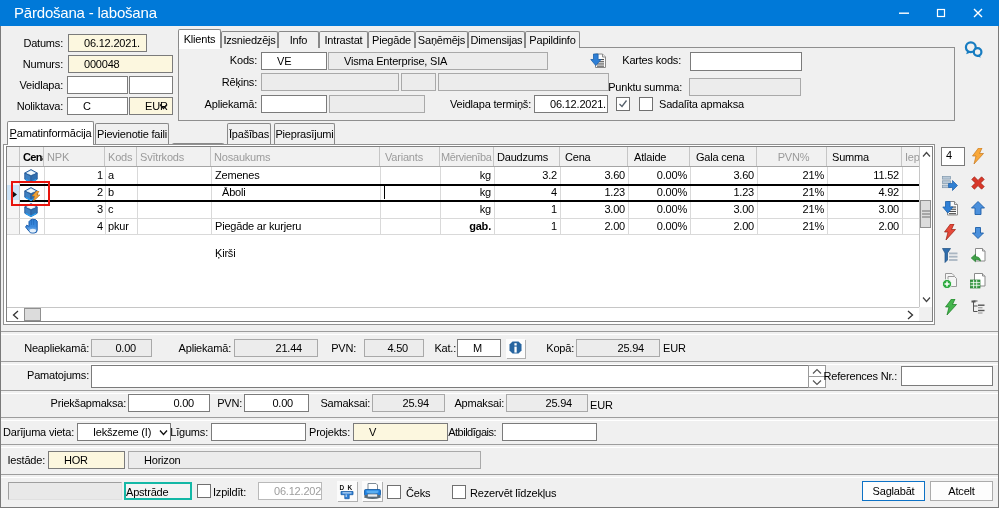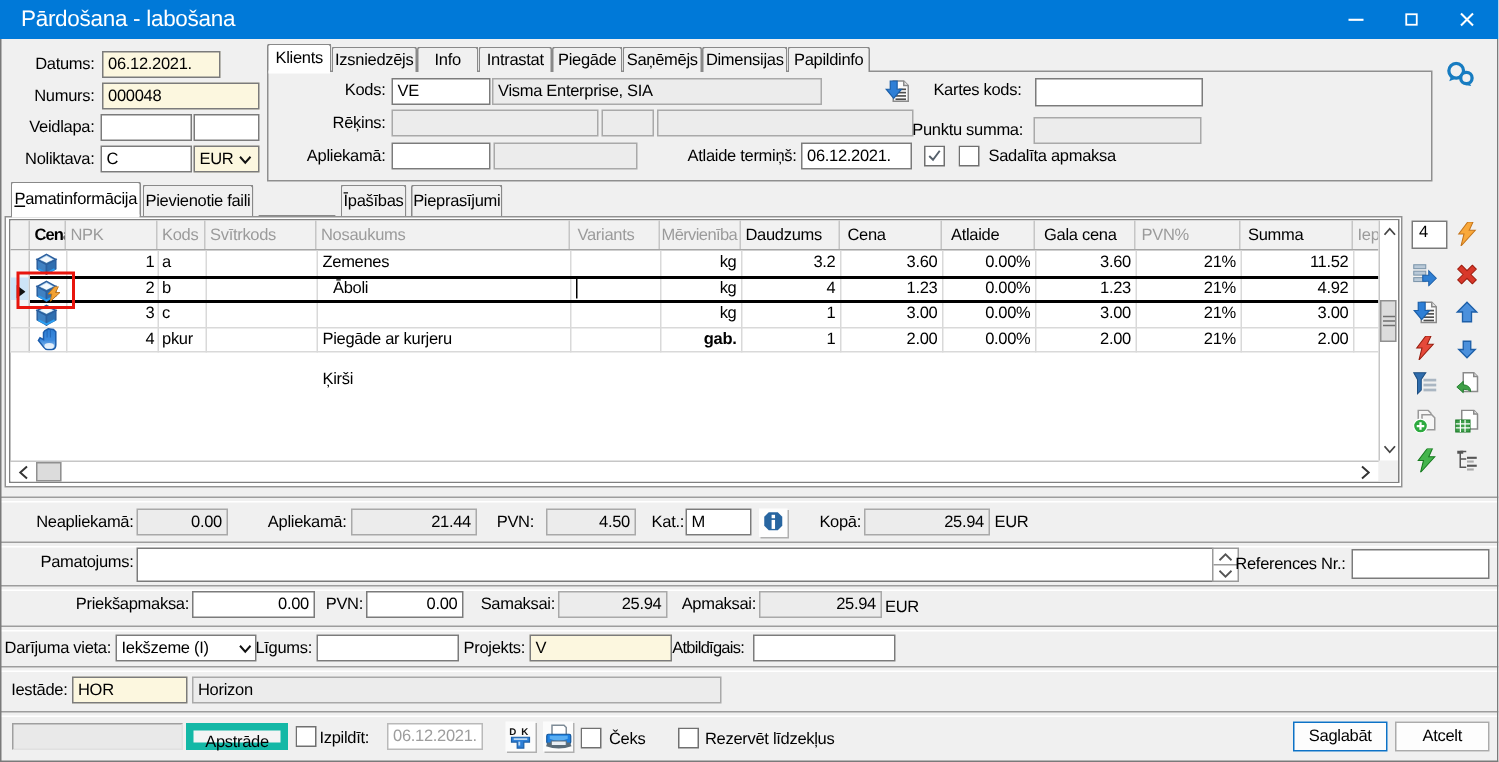--- a/index.html
+++ b/index.html
@@ -1,19 +1,19 @@
 <!DOCTYPE html>
 <html><head>
 <meta charset="utf-8">
 <style>
 html,body{margin:0;padding:0;}
 body{width:999px;height:508px;overflow:hidden;font-family:"Liberation Sans",sans-serif;font-size:11px;letter-spacing:-0.2px;color:#000;background:#f0f0f0;position:relative;}
 .abs{position:absolute;}
 .lbl{position:absolute;white-space:nowrap;}
-.fld{position:absolute;border:1px solid #7b7b7b;background:#fff;box-sizing:border-box;line-height:15px;padding:1px 3px;white-space:nowrap;overflow:hidden;}
+.fld{position:absolute;border:1px solid #7b7b7b;background:#fff;box-sizing:border-box;line-height:15px;padding:1px 15px;white-space:nowrap;overflow:hidden;}
 .cream{background:#fcf7df;}
 .ro{background:#ececec;border:1px solid #a9a9a9;}
 .num{text-align:right;}
 .groove{position:absolute;left:0;width:999px;height:2px;border-top:1px solid #9d9d9d;border-bottom:1px solid #ffffff;box-sizing:content-box;}
 .tab{position:absolute;box-sizing:border-box;border:1px solid #898989;border-bottom:none;background:#f0f0f0;border-radius:2px 2px 0 0;display:flex;align-items:center;justify-content:center;white-space:nowrap;}
 .cell{position:absolute;overflow:hidden;white-space:nowrap;line-height:17px;}
 .hcell{position:absolute;overflow:hidden;white-space:nowrap;line-height:20px;border-right:1px solid #c6c6c6;box-sizing:border-box;padding-left:3px;color:#9b9b9b;}
 .vline{position:absolute;width:1px;background:#d9d9d9;}
 .rline{position:absolute;left:7px;width:896px;height:1px;background:#d9d9d9;}
 </style>
@@ -72,21 +72,21 @@
 <div class="fld" style="left:690px;top:52px;width:112px;height:19px;"></div>
 <div class="lbl" style="right:742px;top:76px;">Rēķins:</div>
 <div class="fld ro" style="left:261px;top:73px;width:138px;height:18px;"></div>
 <div class="fld ro" style="left:401px;top:73px;width:35px;height:18px;"></div>
 <div class="fld ro" style="left:438px;top:73px;width:171px;height:18px;"></div>
 <div class="lbl" style="right:317px;top:81px;">Punktu summa:</div>
 <div class="fld ro" style="left:689px;top:78px;width:112px;height:18px;"></div>
 <div class="lbl" style="right:742px;top:98px;">Apliekamā:</div>
 <div class="fld" style="left:261px;top:95px;width:66px;height:18px;"></div>
 <div class="fld ro" style="left:329px;top:95px;width:96px;height:18px;"></div>
-<div class="lbl" style="right:468px;top:98px;">Atlaide termiņš:</div>
+<div class="lbl" style="right:468px;top:98px;">Veidlapa termiņš:</div>
 <div class="fld" style="left:534px;top:95px;width:74px;height:18px;">06.12.2021.</div>
 <svg class="abs" style="left:616px;top:97px" width="15" height="15">
     <rect x="0.5" y="0.5" width="13" height="13" fill="#fff" stroke="#707070"></rect>
     <path d="M3.5 7 L6 9.5 L10.5 3.5" stroke="#55606b" stroke-width="1.3" fill="none"></path>
   </svg>
 <svg class="abs" style="left:639px;top:97px" width="15" height="15">
     <rect x="0.5" y="0.5" width="13" height="13" fill="#fff" stroke="#707070"></rect>
   </svg>
 <div class="lbl" style="left:659px;top:98px;">Sadalīta apmaksa</div>
 
@@ -113,21 +113,21 @@
 <div class="hcell" style="left:44px;top:147px;width:61px;height:19px;">NPK</div>
 <div class="hcell" style="left:105px;top:147px;width:32px;height:19px;">Kods</div>
 <div class="hcell" style="left:137px;top:147px;width:74px;height:19px;">Svītrkods</div>
 <div class="hcell" style="left:211px;top:147px;width:169px;height:19px;">Nosaukums</div>
 <div class="hcell" style="left:380px;top:147px;width:60px;height:19px;padding-left:5px;">Variants</div>
 <div class="hcell" style="left:440px;top:147px;width:54px;height:19px;padding-left:1px;letter-spacing:-0.4px;">Mērvienība</div>
 <div class="hcell" style="left:494px;top:147px;width:66px;height:19px;color:#000;">Daudzums</div>
 <div class="hcell" style="left:560px;top:147px;width:68px;height:19px;padding-left:5px;color:#000;">Cena</div>
 <div class="hcell" style="left:628px;top:147px;width:62px;height:19px;padding-left:6px;color:#000;">Atlaide</div>
 <div class="hcell" style="left:690px;top:147px;width:67px;height:19px;padding-left:6px;color:#000;">Gala cena</div>
-<div class="hcell" style="left:757px;top:147px;width:70px;height:19px;padding-left:4px;">PVN%</div>
+<div class="hcell" style="left:757px;top:147px;width:70px;height:19px;padding-left:4px;text-align:center;">PVN%</div>
 <div class="hcell" style="left:827px;top:147px;width:75px;height:19px;padding-left:5px;color:#000;">Summa</div>
 <div class="hcell" style="left:902px;top:147px;width:17px;height:19px;border-right:none;">Iep</div>
 
 <div class="abs" style="left:7px;top:167px;width:13px;height:68px;background:#f5f5f5;border-right:1px solid #c6c6c6;box-sizing:border-box;"></div>
 <div class="abs" style="left:7px;top:185px;width:12px;height:15px;background:#cde4f7;"></div>
 <svg class="abs" style="left:11px;top:190px" width="6" height="9">
     <path d="M0 0 L6 4.5 L0 9 z" fill="#111"></path>
   </svg>
 
 <div class="vline" style="left:44px;top:167px;height:68px;"></div>
@@ -378,21 +378,21 @@
 <div class="fld" style="left:502px;top:423px;width:95px;height:18px;"></div>
 
 <div class="groove" style="top:444px;"></div>
 <div class="lbl" style="right:954px;top:454px;">Iestāde:</div>
 <div class="fld cream" style="left:48px;top:451px;width:77px;height:18px;">HOR</div>
 <div class="fld ro" style="left:128px;top:451px;width:353px;height:18px;">Horizon</div>
 
 <div class="groove" style="top:474px;"></div>
 
 <div class="abs" style="left:8px;top:482px;width:114px;height:18px;background:#e9e9e9;border:1px solid #9f9f9f;border-right-color:#e0e0e0;border-bottom-color:#e0e0e0;box-sizing:border-box;"></div>
-<div class="abs" style="left:124px;top:482px;width:68px;height:18px;background:#f4f4f4;border:5px solid #14b8a6;box-sizing:border-box;text-align:center;line-height:16px;">Apstrāde</div>
+<div class="abs" style="left:124px;top:482px;width:68px;height:18px;background:#f4f4f4;border:2px solid #14b8a6;box-sizing:border-box;text-align:left;line-height:16px;">Apstrāde</div>
 <svg class="abs" style="left:197px;top:484px" width="15" height="15">
     <rect x="0.5" y="0.5" width="13" height="13" fill="#fff" stroke="#707070"></rect>
   </svg>
 <div class="lbl" style="left:213px;top:486px;">Izpildīt:</div>
 <div class="fld" style="left:258px;top:482px;width:64px;height:18px;border-color:#b9b9b9;color:#9d9d9d;">06.12.2021.</div>
 <div class="abs" style="left:337px;top:481px;width:20px;height:20px;background:#fbfbfb;box-shadow:1px 1px 0 #b0b0b0;"></div>
 <svg class="abs" style="left:338px;top:482px" width="18" height="18" viewBox="0 0 18 18">
  <text x="1.5" y="8" font-size="6.5" font-weight="bold" font-family="Liberation Sans" fill="#111">D</text>
  <text x="9.5" y="8" font-size="6.5" font-weight="bold" font-family="Liberation Sans" fill="#111">K</text>
  <path d="M3 9.5 h12 v3.2 h-3.8 v4 h-4.4 v-4 H3 z" fill="#2e7fd6" stroke="#1b5fa8" stroke-width="0.8"></path>

